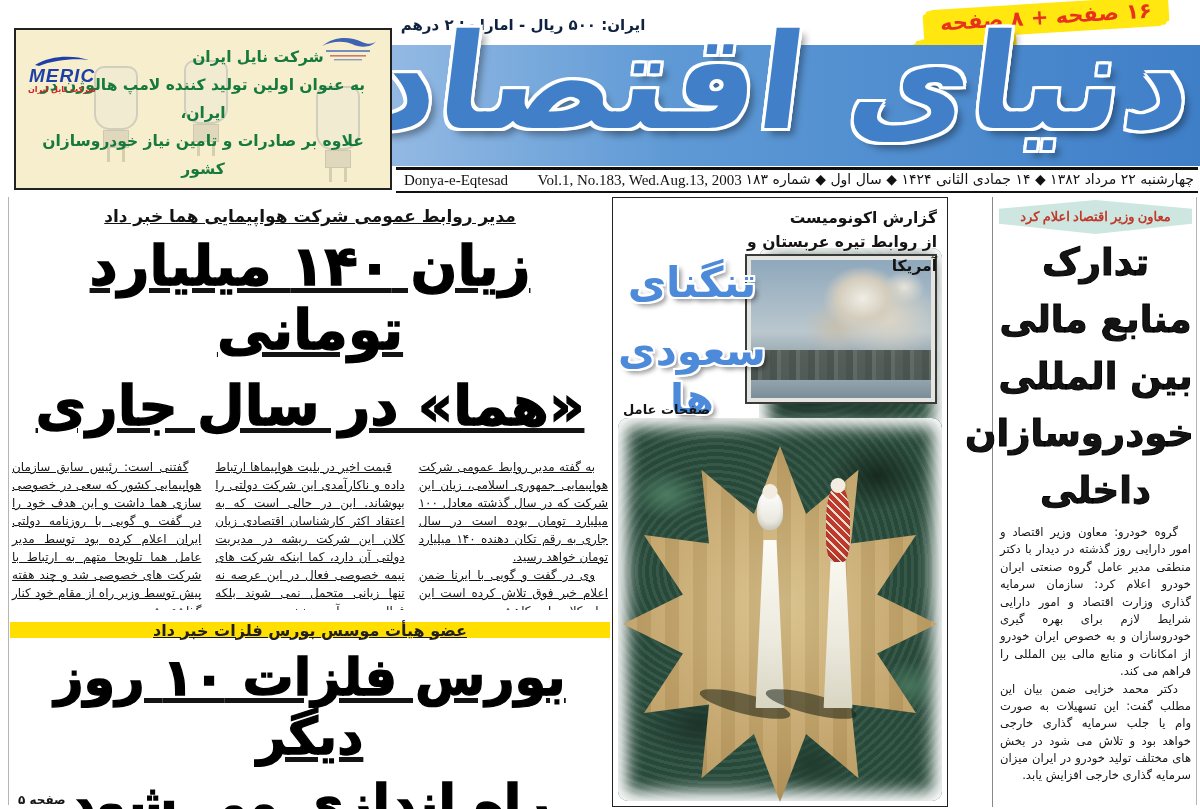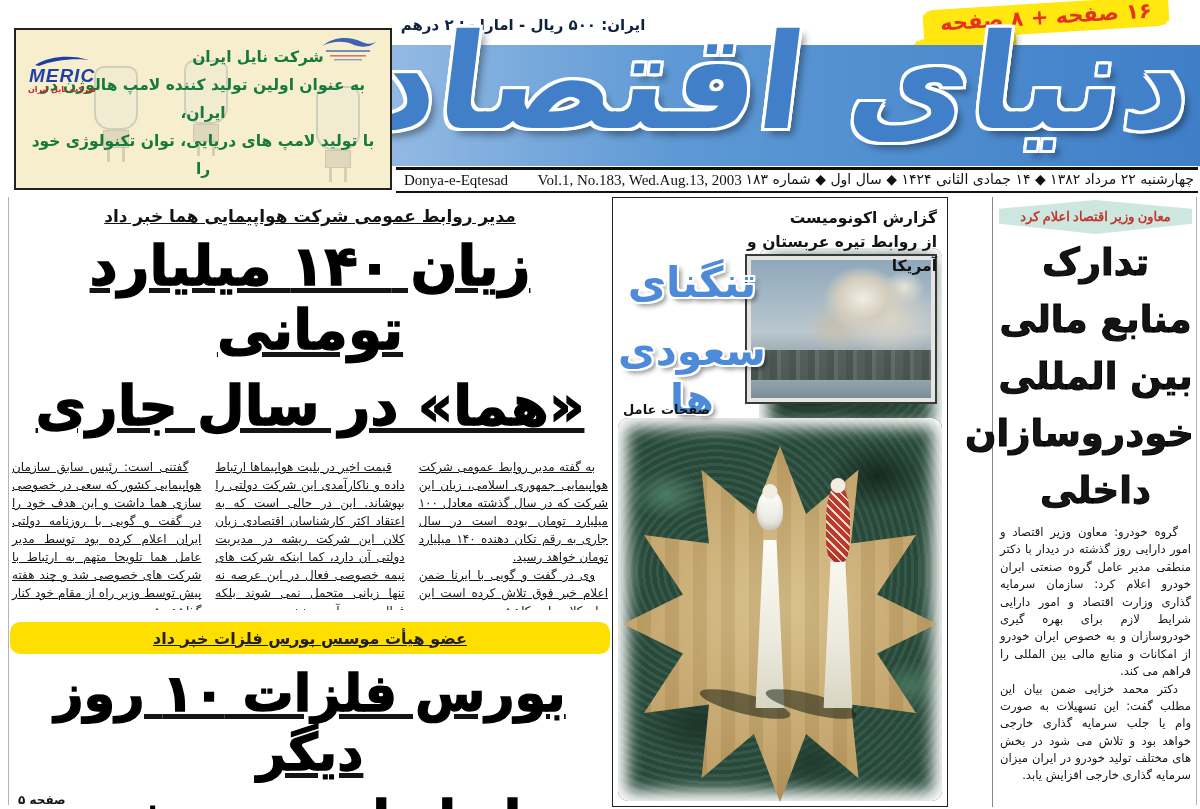--- a/index.html
+++ b/index.html
@@ -69,23 +69,23 @@
   
   #lead{left:10px;top:197px;width:600px;height:610px;text-decoration:underline;}
   #lead .kicker{margin-top:9px;text-align:center;font-weight:bold;font-size:17px;}
   .bigh{text-align:center;font-weight:bold;color:#000;
         -webkit-text-stroke:1.3px #000;letter-spacing:-1px;}
   #lead .h1a{font-size:55px;margin-top:8px;}
   #lead .h1b{font-size:55px;margin-top:12px;}
   #cols{display:flex;gap:14px;margin-top:20px;height:152px;padding:0 2px;overflow:hidden;}
   #cols .col{flex:1;font-size:12px;line-height:1.5;text-align:justify;}
   #cols p{text-indent:13px;}
-  #metals-bar{margin-top:12px;height:32px;background:var(--bar-yellow);
+  #metals-bar{margin-top:12px;height:16px;background:var(--bar-yellow);
               display:flex;align-items:center;justify-content:center;
-              font-weight:bold;font-size:16px;color:#231f20;border-radius:10px;}
+              font-weight:bold;font-size:16px;color:#231f20;}
   #lead .h2a{font-size:51px;margin-top:10px;}
   #lead .h2b{font-size:51px;margin-top:8px;}
   #page-ref{position:absolute;left:8px;bottom:0;font-size:12px;font-weight:bold;}
 
   
   #centre{left:612px;top:197px;width:336px;height:610px;border:1.5px solid #222;
           background:#fff;overflow:hidden;}
   #c-kicker{position:absolute;right:10px;top:8px;z-index:6;width:240px;text-align:right;
             font-weight:bold;font-size:15.5px;line-height:1.55;}
   #c-headline{position:absolute;left:2px;top:60px;width:154px;z-index:6;text-align:center;
@@ -201,20 +201,21 @@
       <svg width="64" height="34" viewBox="0 0 64 34">
         <path d="M6 12 C 18 2, 34 2, 46 8 C 52 11, 58 10, 60 7 C 56 14, 44 14, 36 10 C 26 6, 14 8, 6 12 Z" fill="#2b55b0"></path>
         <rect x="10" y="16" width="44" height="2" fill="#2b55b0" opacity=".7"></rect>
         <rect x="14" y="21" width="36" height="1.6" fill="#b03a2e" opacity=".7"></rect>
         <rect x="18" y="25" width="28" height="1.4" fill="#2b55b0" opacity=".6"></rect>
       </svg>
     </div>
     <div class="txt">
       <div class="l1">شرکت نایل ایران</div>
       <div>به عنوان اولین تولید کننده لامپ هالوژن در ایران،</div>
+      <div>علاوه بر صادرات و تامین نیاز خودروسازان کشور</div>
       <div>با تولید لامپ های دریایی، توان تکنولوژی خود را</div>
 
     </div>
   </div>
 
   <div class="rule" id="rule1"></div>
   <div class="abs" id="date-latin">
     <b>Donya-e-Eqtesad</b>
     <span>Vol.1, No.183, Wed.Aug.13, 2003</span>
   </div>

